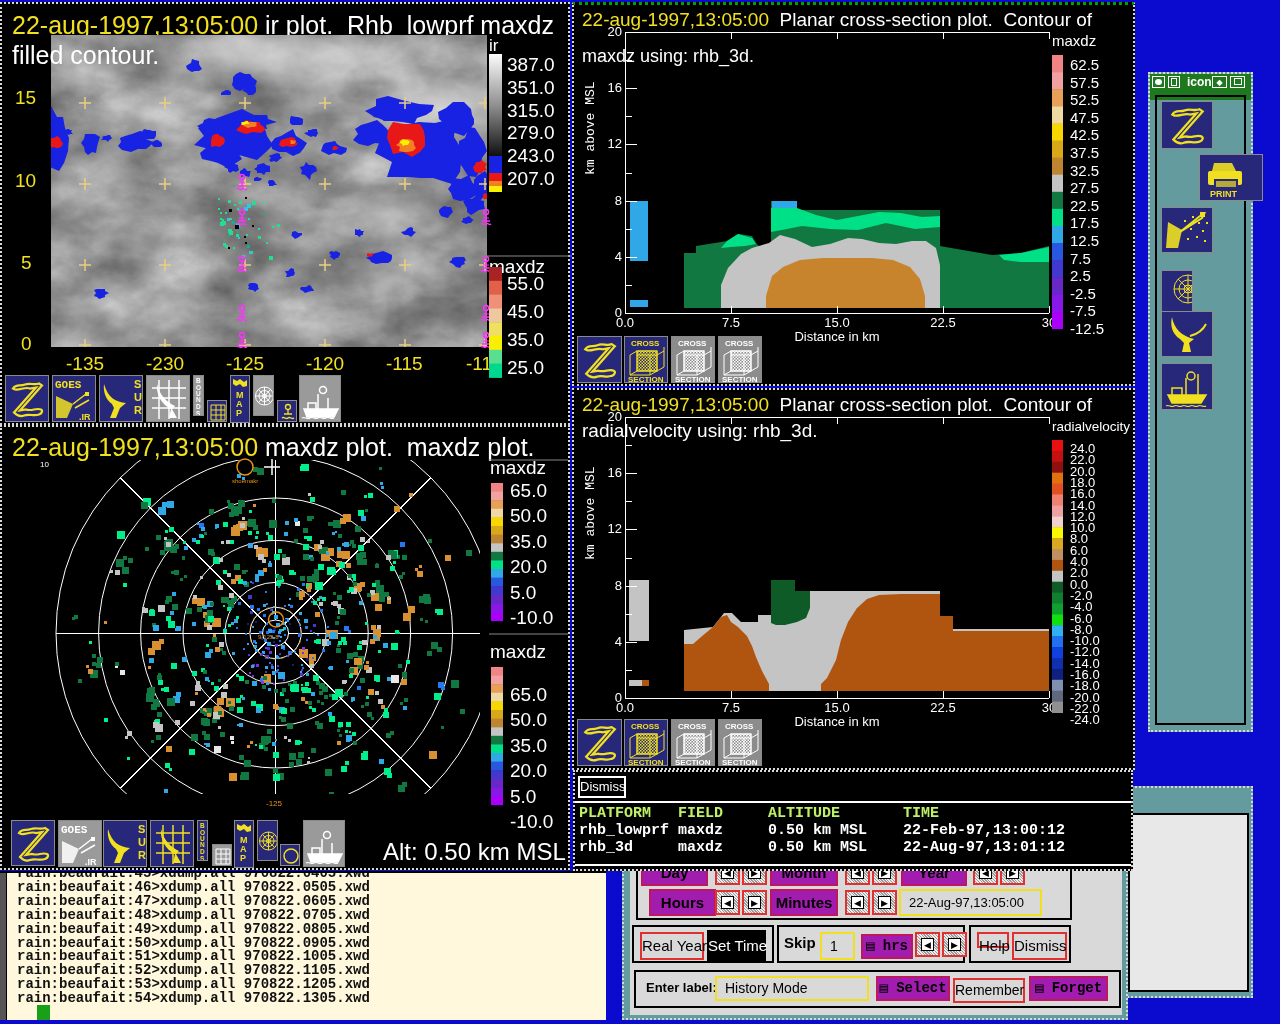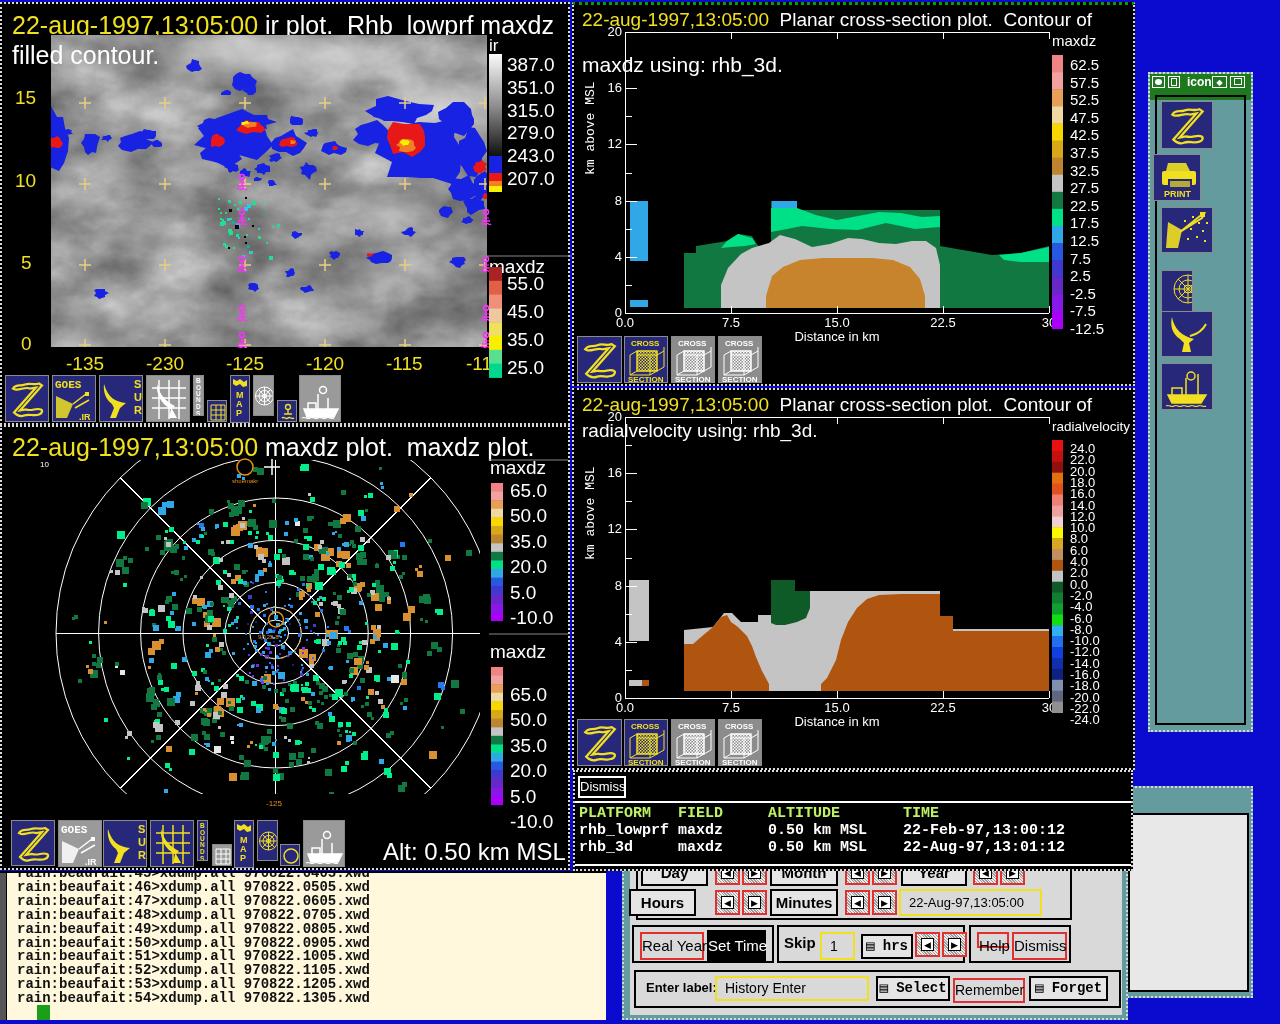--- a/index.html
+++ b/index.html
@@ -5,21 +5,21 @@
  font-family:"Liberation Sans",sans-serif}
 .win{position:absolute;background:#000;border:2px dotted #D8D8D8}
 .icon{position:absolute;border:1px solid #8a8a8a;overflow:hidden}
 abs,.a{position:absolute}
 .ttl{position:absolute;white-space:nowrap;color:#fff}
 .y{color:#F0E020}
 .sp{position:absolute;width:25px;height:25px;border:2px solid #E03030;
  background:repeating-linear-gradient(45deg,#ececec 0 1px,#9a9a9a 1px 2px);display:inline-block}
 .spi{position:absolute;left:4px;top:4px;width:13px;height:13px;background:#fff;border:1px solid #000;
  font-size:9px;line-height:13px;text-align:center;color:#000}
-.btn{position:absolute;border:2px solid #000000;background:#e5e5e5;color:#000;text-align:center;
+.btn{position:absolute;border:2px solid #be185d;background:#a21caf;color:#000;text-align:center;
  font-size:15px;font-weight:bold;white-space:nowrap}
 .rbtn{position:absolute;border:2px solid #E03030;background:#D9D9D9;color:#000;text-align:center;font-size:17px}
 .gbox{position:absolute;border:2px solid #000}
 .yfield{position:absolute;border:2px solid #F0E020;background:#D9D9D9;color:#000}
 .mono{font-family:"Liberation Mono",monospace}
 </style></head><body>
 <div class="a" style="left:1082px;top:786px;width:171px;height:212px;background:#639B9E;border:2px dotted #D8D8D8"></div><div class="a" style="left:1128px;top:813px;width:121px;height:179px;background:#E8E8E8;border:2px solid #000"></div><div class="a" style="left:1148px;top:72px;width:105px;height:660px;border:2px dotted #D8D8D8;background:#639B9E">
     <div class="a" style="left:0px;top:0px;width:101px;height:26px;background:#1E781E">
       <span class="a" style="left:2px;top:2px;width:13px;height:12px;border:1px solid #fff">
         <span class="a" style="left:2px;top:2px;width:7px;height:6px;background:#fff;border-radius:50%"></span>
@@ -29,21 +29,21 @@
       </span>
       <span class="a" style="left:37px;top:1px;color:#fff;font-size:12px;font-weight:bold">icon</span>
       <span class="a" style="left:62px;top:2px;width:15px;height:12px;border:1px solid #fff;background:#1E781E;text-align:center;font-size:8px;color:#fff;line-height:11px">◆</span>
       <span class="a" style="left:80px;top:2px;width:15px;height:12px;border:1px solid #fff;background:#1E781E">
         <span class="a" style="left:3px;top:1px;width:8px;height:7px;border:1px solid #fff"></span>
       </span>
     </div>
     <div class="a" style="left:5px;top:21px;width:91px;height:630px;border:2px solid #000"></div>
   </div><div class="icon" style="left:1161px;top:101px;width:52px;height:48px;background:#28287A"><svg width="52" height="48" viewBox="0 0 44 46">
       <path d="M7 12 C10 7 14 10 19 8 C24 6 28 9 33 7 L36 9 L14 34 L20 33 C26 35 30 31 35 33 C37 34 36 37 33 38 C28 40 23 37 18 39 C13 41 10 38 8 36 L30 11 L24 12 C19 10 14 14 9 13 Z" fill="none" stroke="#F0E020" stroke-width="2.2"></path>
-    </svg></div><div class="icon" style="left:1153px;top:154px;width:48px;height:47px;background:#28287A"><svg width="52" height="47">
+    </svg></div><div class="icon" style="left:1199px;top:154px;width:64px;height:47px;background:#28287A"><svg width="52" height="47">
       <g fill="#F0E020">
         <path d="M14 8h18l4 8H12Z" opacity="0.9"></path>
         <rect x="8" y="16" width="34" height="14" rx="2"></rect>
         <rect x="14" y="24" width="24" height="8" fill="#28287A"></rect>
         <rect x="16" y="26" width="20" height="6" fill="#F0E020" opacity="0.7"></rect>
       </g>
       <text x="10" y="42" font-size="9" font-weight="bold" fill="#F0E020">PRINT</text>
     </svg></div><div class="icon" style="left:1161px;top:207px;width:52px;height:46px;background:#28287A"><svg width="52" height="46">
       <path d="M6 14 L20 22 L16 40 L4 40 Z" fill="#F0E020" opacity="0.9"></path>
       <path d="M18 24 L38 8 L42 6 L40 10 Z" fill="none" stroke="#F0E020" stroke-width="2"></path>
@@ -1318,21 +1318,21 @@
       <circle cx="10" cy="11" r="7" stroke="#F0E020" fill="none" stroke-width="1.5"></circle>
     </svg></div><div class="icon" style="left:303px;top:820px;width:42px;height:47px;background:#9A9A9A"><svg width="42" height="47">
       <g stroke="#fff" fill="none" stroke-width="1.5">
         <path d="M4 33h34l-4 8H7Z" fill="#fff"></path>
         <path d="M8 33v-6h8v6M18 33V18M28 33V22"></path>
         <circle cx="23" cy="14" r="3.5"></circle>
         <path d="M2 42c3-2 5 2 8 0s5 2 8 0 5 2 8 0 5 2 8 0" stroke-width="1.2"></path>
       </g>
     </svg></div><div class="win" style="left:572px;top:2px;width:563px;height:384px;border-top:3px dotted #00A000">
     <div class="ttl y" style="left:8px;top:4px;font-size:19px">22-aug-1997,13:05:00<span style="color:#fff">&nbsp; Planar cross-section plot.&nbsp; Contour of</span></div>
-    <div class="ttl" style="left:8px;top:48px;font-size:21px">maxdz using: rhb_3d.</div>
+    <div class="ttl" style="left:8px;top:41px;font-size:18px">maxdz using: rhb_3d.</div>
     <svg class="a" style="left:0;top:0" width="559" height="345">
       <polygon points="56,256 74,256 74,196 56,196" fill="#30A8E8"></polygon>
       <polygon points="56,302 74,302 74,295 56,295" fill="#30A8E8"></polygon>
       <polygon points="110,303 110,248 122,248 122,241 141,238 153,236 164,229 178,231 182,238 187,243 197,243 197,196 223,196 223,205 366,205 366,241 383,244 418,250 447,248 475,241 475,303" fill="#107840"></polygon>
       <polygon points="197,227 197,203 223,203 242,210 263,215 284,211 305,207 327,208 348,212 366,211 366,222 341,224 312,218 284,225 256,224 228,221 213,224" fill="#00E087"></polygon>
       <polygon points="147,243 153,236 164,229 178,233 182,239 171,241 157,242" fill="#00E087"></polygon>
       <polygon points="425,250 447,248 475,242 475,257 447,257 430,255" fill="#00E087"></polygon>
       <polygon points="198,203 223,203 223,196 198,196" fill="#30A8E8"></polygon>
       <polygon points="147,303 147,280 154,263 167,249 178,243 195,238 206,230 221,234 238,242 256,239 274,233 288,234 305,238 322,239 338,236 352,236 362,243 366,260 366,303" fill="#C4C4C4"></polygon>
       <polygon points="192,303 192,291 198,271 209,262 226,255 249,253 277,253 298,253 319,255 336,262 346,274 351,291 351,303" fill="#C8842C"></polygon>
@@ -1598,21 +1598,21 @@
     <span class="sp" style="left:248px;top:5px">
       <span class="spi">▶</span>
     </span>
     <div class="btn" style="left:277px;top:4px;width:66px;height:27px;line-height:24px">Year</div>
     <span class="sp" style="left:349px;top:5px">
       <span class="spi">◀</span>
     </span>
     <span class="sp" style="left:376px;top:5px">
       <span class="spi">▶</span>
     </span>
-    <div class="btn" style="left:5px;top:34px;width:67px;height:27px;line-height:24px">Hours</div>
+    <div class="btn" style="left:25px;top:34px;width:67px;height:27px;line-height:24px">Hours</div>
     <span class="sp" style="left:91px;top:35px">
       <span class="spi">◀</span>
     </span>
     <span class="sp" style="left:118px;top:35px">
       <span class="spi">▶</span>
     </span>
     <div class="btn" style="left:146px;top:34px;width:68px;height:27px;line-height:24px">Minutes</div>
     <span class="sp" style="left:221px;top:35px">
       <span class="spi">◀</span>
     </span>
@@ -1631,21 +1631,21 @@
       <span class="spi">◀</span>
     </span>
     <span class="sp" style="left:318px;top:77px">
       <span class="spi">▶</span>
     </span>
     <div class="gbox" style="left:345px;top:70px;width:102px;height:38px"></div>
     <div class="rbtn" style="left:353px;top:77px;width:32px;height:16px;line-height:24px;font-size:15px">Help</div>
     <div class="rbtn" style="left:388px;top:77px;width:55px;height:28px;line-height:24px;font-size:15px">Dismiss</div>
     <div class="gbox" style="left:10px;top:115px;width:487px;height:38px"></div>
     <div class="a" style="left:22px;top:125px;font-size:13px;font-weight:bold;color:#000">Enter label:</div>
-    <div class="yfield" style="left:91px;top:121px;width:154px;height:25px;font-size:14px;line-height:21px;padding-left:8px">History Enter</div>
+    <div class="yfield" style="left:91px;top:121px;width:154px;height:25px;font-size:14px;line-height:21px;padding-left:8px">History Mode</div>
     <div class="btn mono" style="left:252px;top:121px;width:74px;height:25px;line-height:21px;font-size:14px;white-space:nowrap">▤&nbsp;Select</div>
     <div class="rbtn" style="left:329px;top:123px;width:72px;height:25px;line-height:21px;font-size:14px;white-space:nowrap">Remember</div>
     <div class="btn mono" style="left:405px;top:121px;width:79px;height:25px;line-height:21px;font-size:14px;white-space:nowrap">▤&nbsp;Forget</div>
   </div><div class="a" style="left:573px;top:770px;width:560px;height:101px;background:#000;border:2px dotted #D8D8D8">
     <div class="a" style="left:3px;top:4px;width:48px;height:22px;border:2px solid #fff;color:#fff;font-size:13px;text-align:center;line-height:18px">Dismiss</div>
     <div class="a" style="left:0;top:29px;width:556px;height:2px;background:#fff"></div>
     <div class="a" style="left:4px;top:33px;font-family:'Liberation Mono',monospace;font-weight:bold;font-size:15px;color:#bef264;white-space:pre">PLATFORM   FIELD     ALTITUDE       TIME</div>
     <div class="a" style="left:4px;top:50px;font-family:'Liberation Mono',monospace;font-weight:bold;font-size:15px;color:#fff;white-space:pre">rhb_lowprf maxdz     0.50 km MSL    22-Feb-97,13:00:12</div>
     <div class="a" style="left:4px;top:67px;font-family:'Liberation Mono',monospace;font-weight:bold;font-size:15px;color:#fff;white-space:pre">rhb_3d     maxdz     0.50 km MSL    22-Aug-97,13:01:12</div>
     <div class="a" style="left:0;top:92px;width:556px;height:2px;background:#fff"></div>

